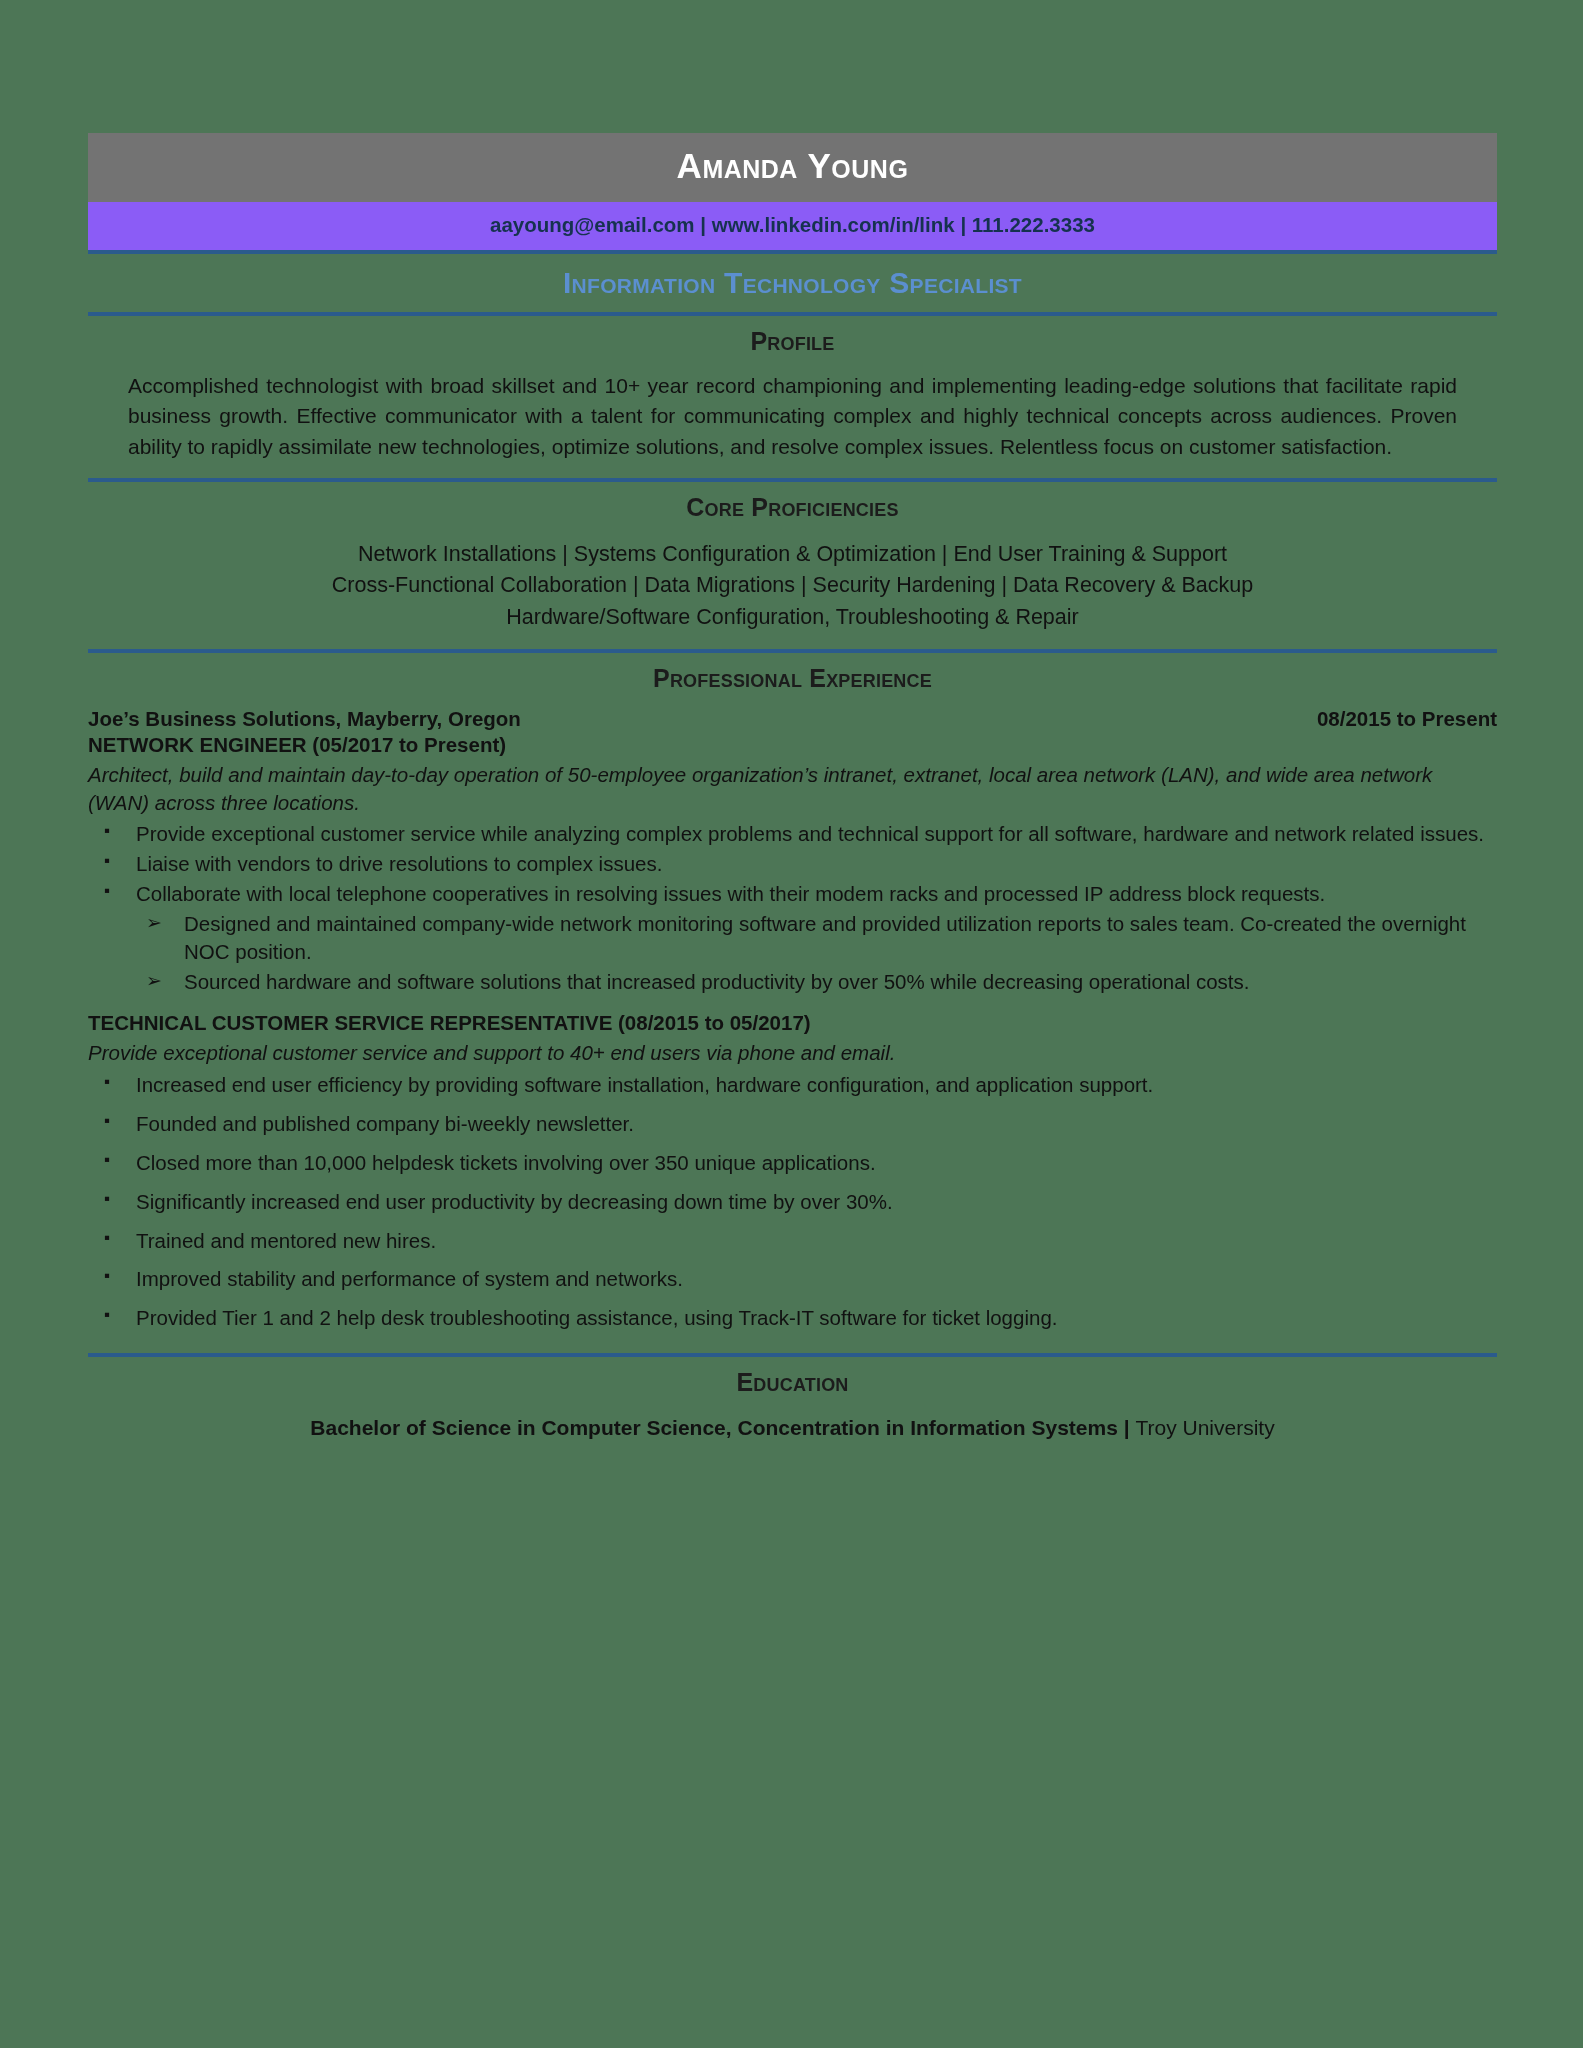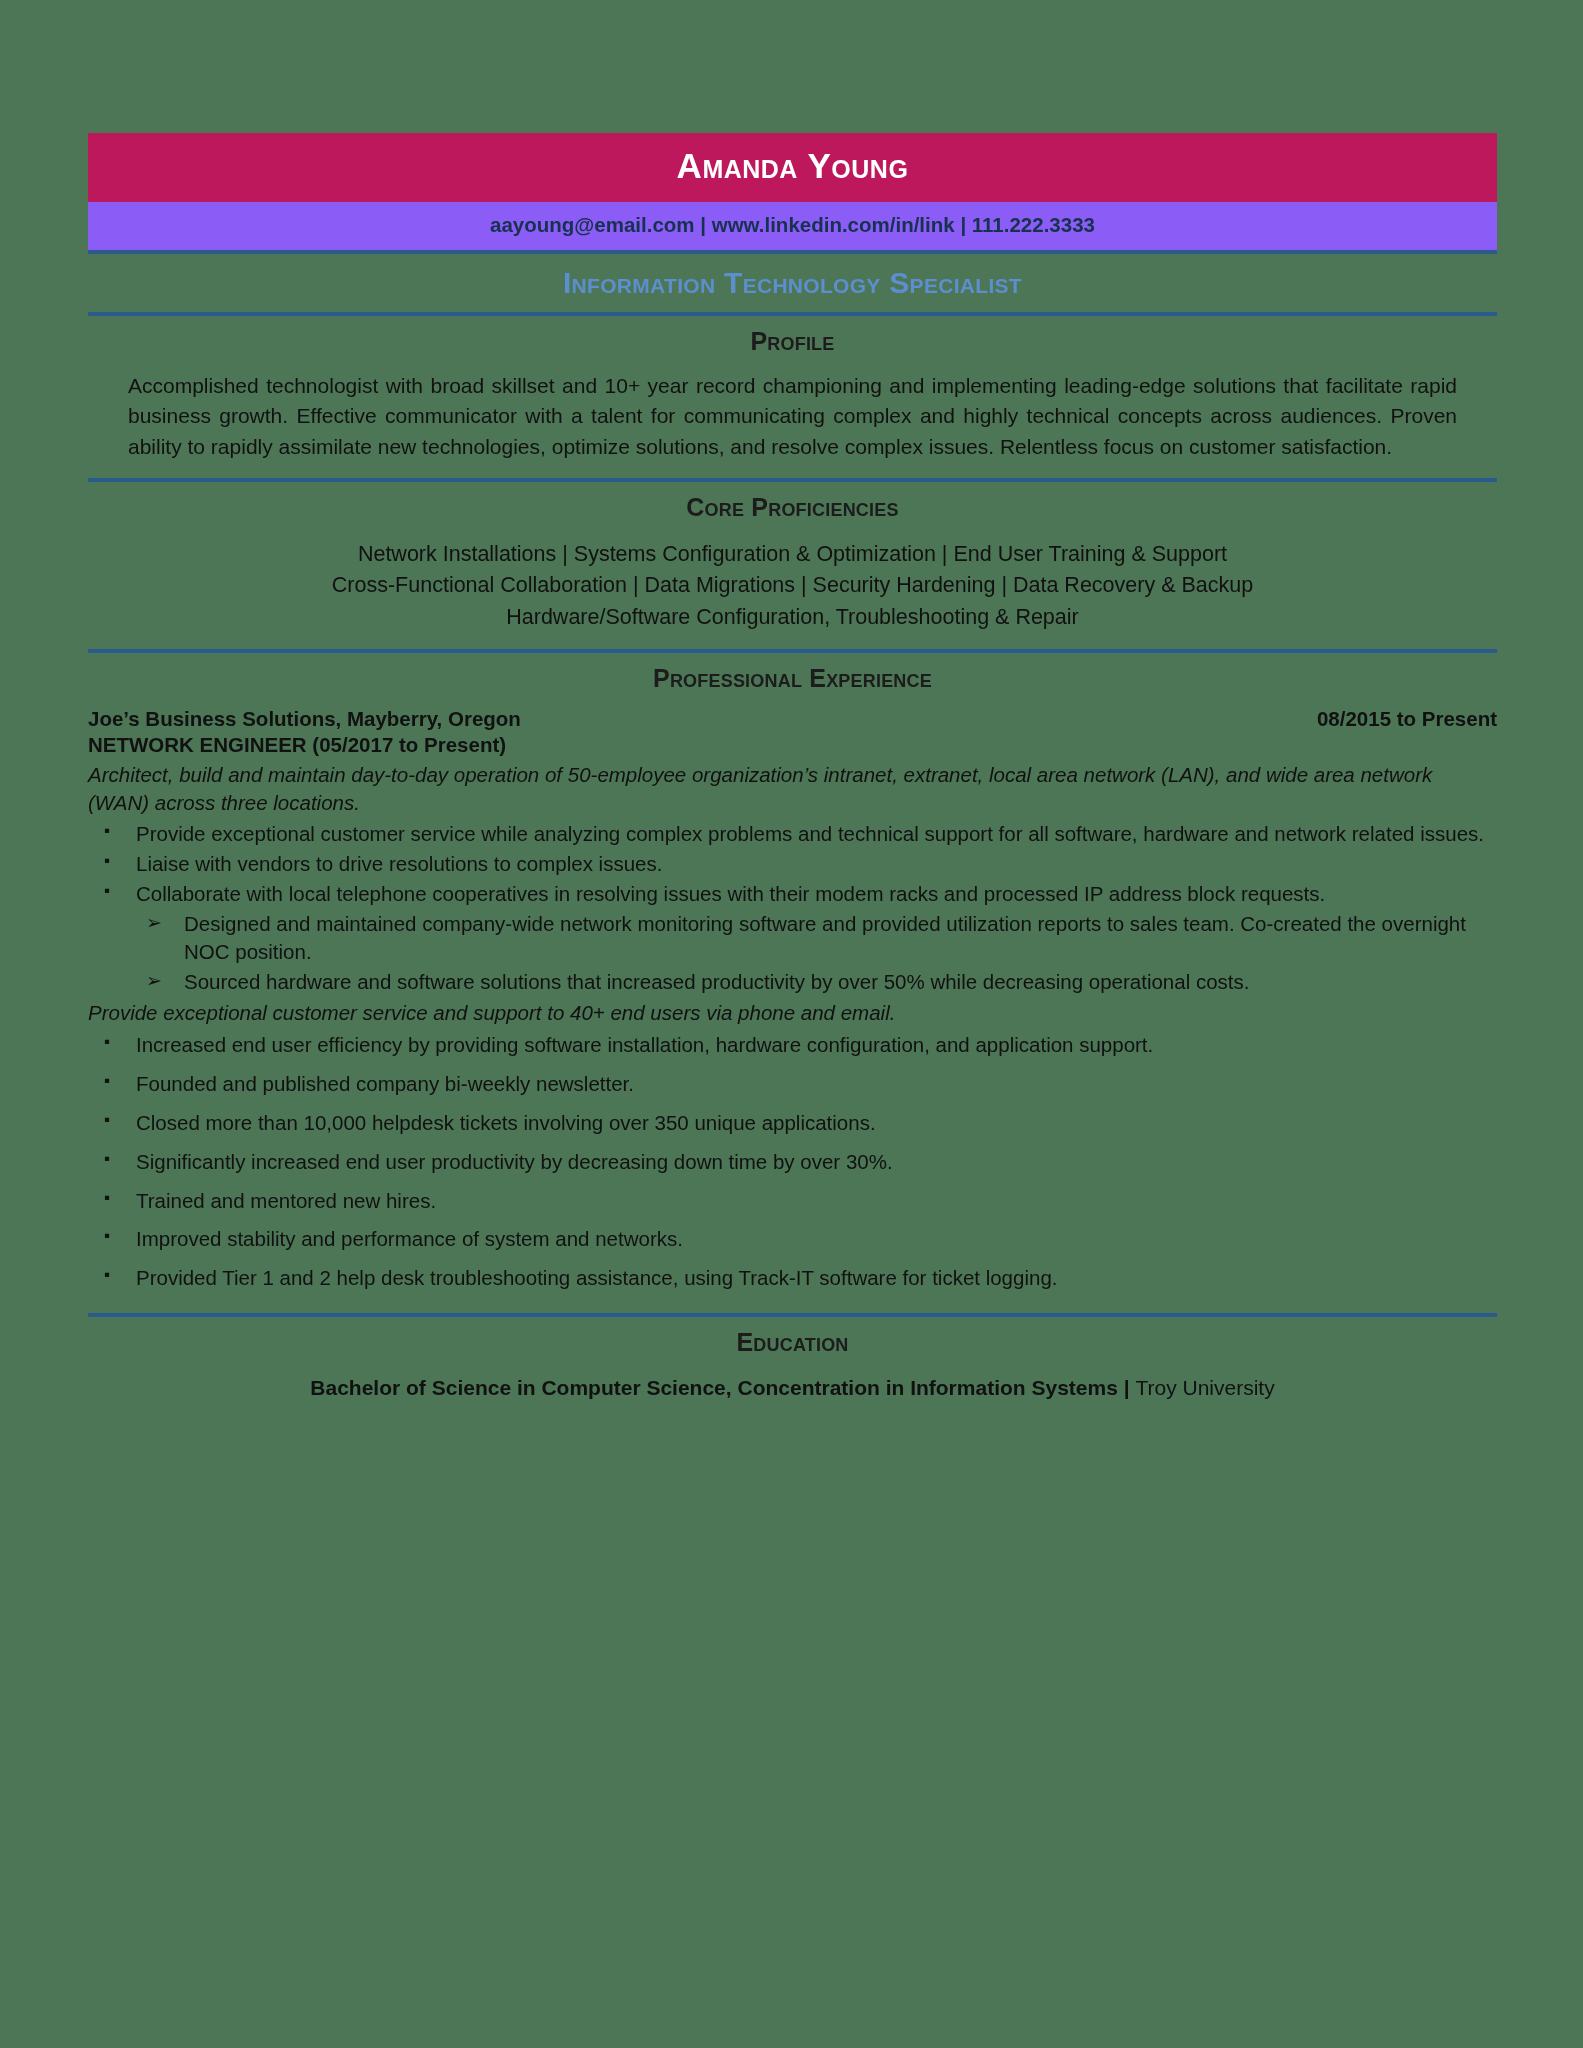--- a/index.html
+++ b/index.html
@@ -24,21 +24,21 @@
   }
   .doc {
     position: absolute;
     left: 88px;
     top: 133px;
     width: 1409px;
   }
 
   
   .name-bar {
-    background: #be185d;
+    background: #737373;
     text-align: center;
     padding: 13px 0 16px 0;
   }
   .name-bar .name {
     color: #ffffff;
     font-size: 35px;
     font-weight: bold;
     letter-spacing: 0.5px;
     font-variant: small-caps;
     text-transform: capitalize;
@@ -233,20 +233,21 @@
         <li>Provide exceptional customer service while analyzing complex problems and technical support for all software, hardware and network related issues.</li>
         <li>Liaise with vendors to drive resolutions to complex issues.</li>
         <li>Collaborate with local telephone cooperatives in resolving issues with their modem racks and processed IP address block requests.</li>
       </ul>
 
       <ul class="subbullets">
         <li>Designed and maintained company-wide network monitoring software and provided utilization reports to sales team. Co-created the overnight NOC position.</li>
         <li>Sourced hardware and software solutions that increased productivity by over 50% while decreasing operational costs.</li>
       </ul>
 
+      <div class="exp-role2">TECHNICAL CUSTOMER SERVICE REPRESENTATIVE (08/2015 to 05/2017)</div>
       <div class="exp-summary">Provide exceptional customer service and support to 40+ end users via phone and email.</div>
 
       <ul class="bullets spaced">
         <li>Increased end user efficiency by providing software installation, hardware configuration, and application support.</li>
         <li>Founded and published company bi-weekly newsletter.</li>
         <li>Closed more than 10,000 helpdesk tickets involving over 350 unique applications.</li>
         <li>Significantly increased end user productivity by decreasing down time by over 30%.</li>
         <li>Trained and mentored new hires.</li>
         <li>Improved stability and performance of system and networks.</li>
         <li>Provided Tier 1 and 2 help desk troubleshooting assistance, using Track-IT software for ticket logging.</li>

